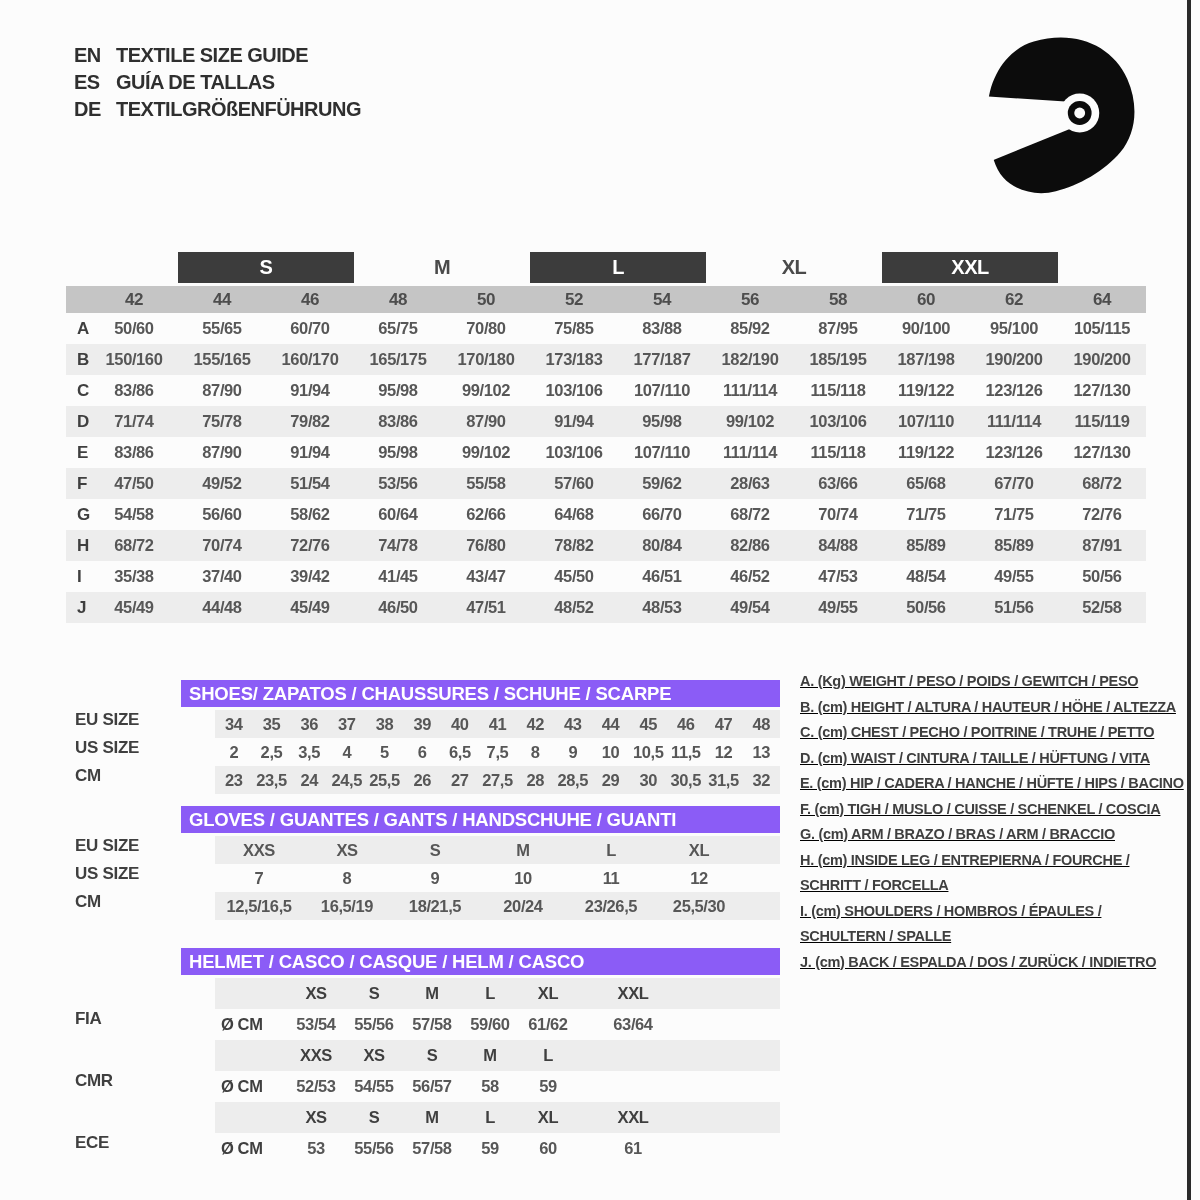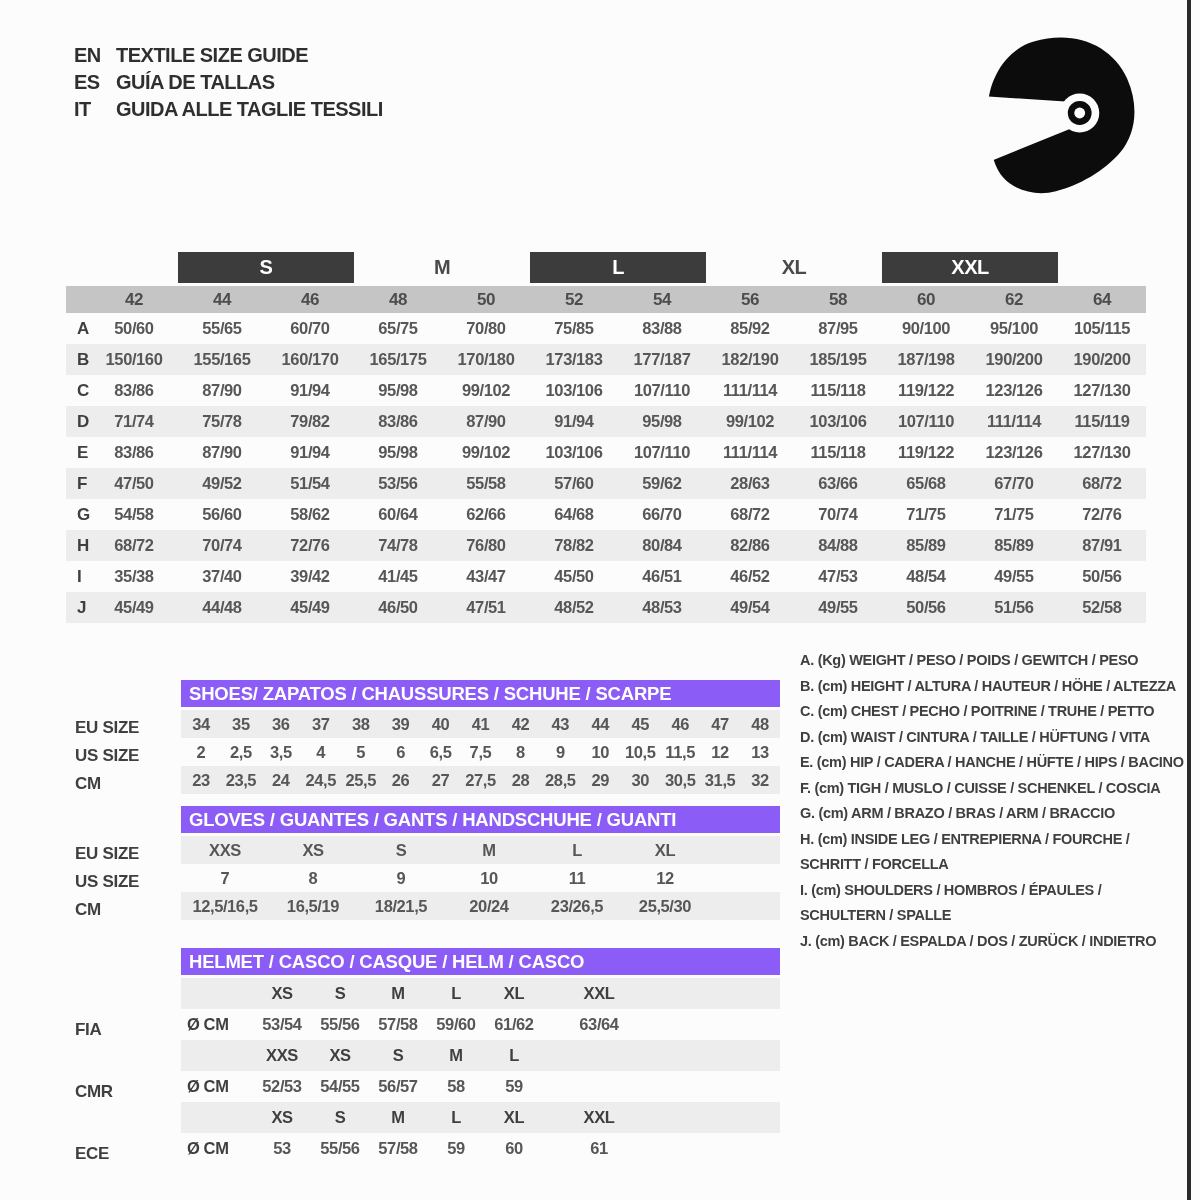--- a/index.html
+++ b/index.html
@@ -32,55 +32,55 @@
   .trow.stripe{background:#ededed;}
   .cell{display:flex;align-items:center;justify-content:center;font-weight:bold;font-size:16.5px;color:#575757;letter-spacing:-0.4px;white-space:nowrap;}
   .cell.num{color:#4d4d4d;font-size:17px;}
   .cell.letter{justify-content:flex-start;padding-left:11px;color:#3f3f3f;font-size:17px;}
 
   
   .section{position:absolute;left:66px;width:714px;}
   .sec-shoes{top:680px;} .sec-gloves{top:806px;} .sec-helmet{top:948px;}
   .secbar{margin-left:115px;height:27px;background:#8b5cf6;color:#fff;display:flex;align-items:center;
           padding-left:8px;font-weight:bold;font-size:18.5px;letter-spacing:-0.2px;margin-bottom:3px;white-space:nowrap;}
-  .srow{display:flex;height:28px;align-items:flex-end;}
+  .srow{display:flex;height:28px;align-items:flex-start;gap:34px;}
   .sec-helmet .srow{height:31px;}
   .side-label{width:115px;flex:0 0 115px;font-weight:bold;color:#3f3f3f;font-size:17px;padding-left:9px;
               letter-spacing:-0.3px;box-sizing:border-box;}
   .area{width:668px;height:100%;}
   .area.stripe{background:#ededed;}
   .g15{display:grid;grid-template-columns:repeat(15,1fr);}
   .g6{display:grid;grid-template-columns:repeat(6,88px) 1fr;}
   .gH{display:grid;grid-template-columns:72px 58px 58px 58px 58px 58px 112px 1fr;}
   .cell.unit{justify-content:flex-start;padding-left:6px;color:#3f3f3f;}
   .cell.sz{color:#3f3f3f;}
 
   
-  .legend{position:absolute;left:800px;top:648px;width:386px;}
+  .legend{position:absolute;left:800px;top:669px;width:386px;text-decoration:underline;}
   .legend-item{font-weight:bold;color:#3f3f3f;font-size:14.5px;line-height:25.5px;letter-spacing:-0.3px;}
 </style>
 </head>
 <body>
 
 <div id="page">
 
   <div class="right-border"></div>
 
   <div class="lang-block">
       <div class="lang-row">
         <span class="lang-code">EN</span>
         <span class="lang-label">TEXTILE SIZE GUIDE</span>
       </div>
       <div class="lang-row">
         <span class="lang-code">ES</span>
         <span class="lang-label">GUÍA DE TALLAS</span>
       </div>
       <div class="lang-row">
-        <span class="lang-code">IT</span>
-        <span class="lang-label">GUIDA ALLE TAGLIE TESSILI</span>
+        <span class="lang-code">DE</span>
+        <span class="lang-label">TEXTILGRÖßENFÜHRUNG</span>
       </div>
     </div>
 
   <div class="helmet-logo">
     <svg viewBox="0 0 100 100" width="170" height="170" aria-hidden="true">
       <path d="M34 8 C58 1 80 10 89 30 C96 46 94 62 85 73 C76 84 60 93 47 96 C36 99 23 96 16 88 C11 82 9 74 8 66 L7 48 C7 29 19 12 34 8 Z" fill="#0c0c0c"></path>
       <path d="M3 40 L57 43.5 L61 57 L2 81 Z" fill="#fcfcfc"></path>
       <circle cx="61" cy="50" r="11.5" fill="#fcfcfc"></circle>
       <circle cx="61" cy="50" r="7" fill="#0c0c0c"></circle>
       <circle cx="61" cy="50" r="3.2" fill="#fcfcfc"></circle>

